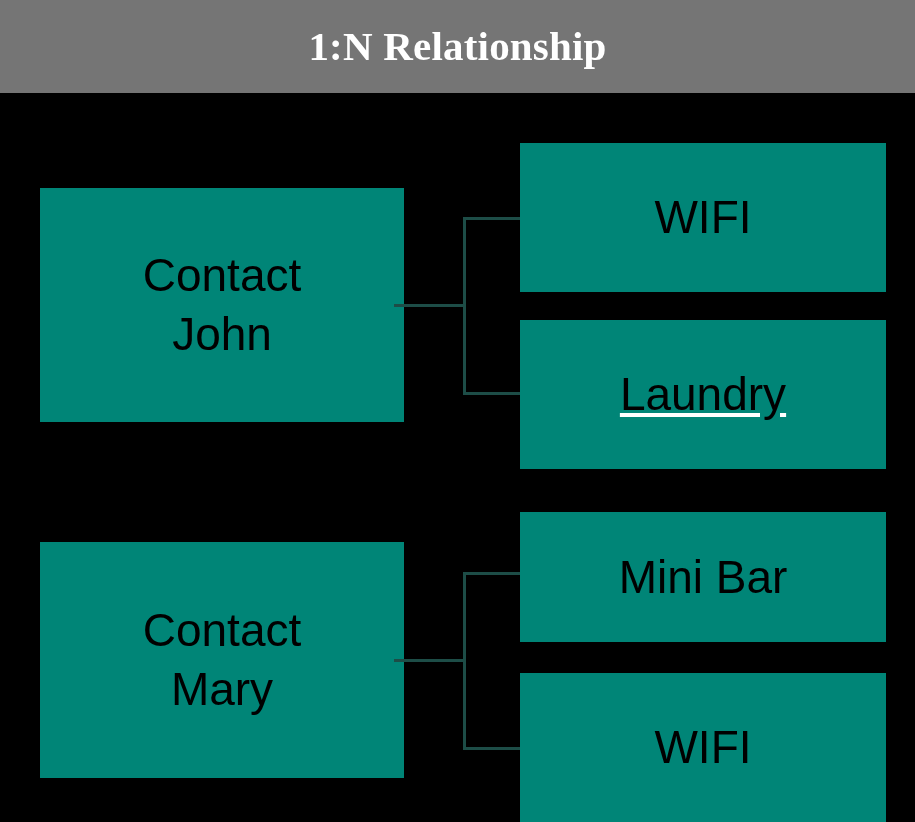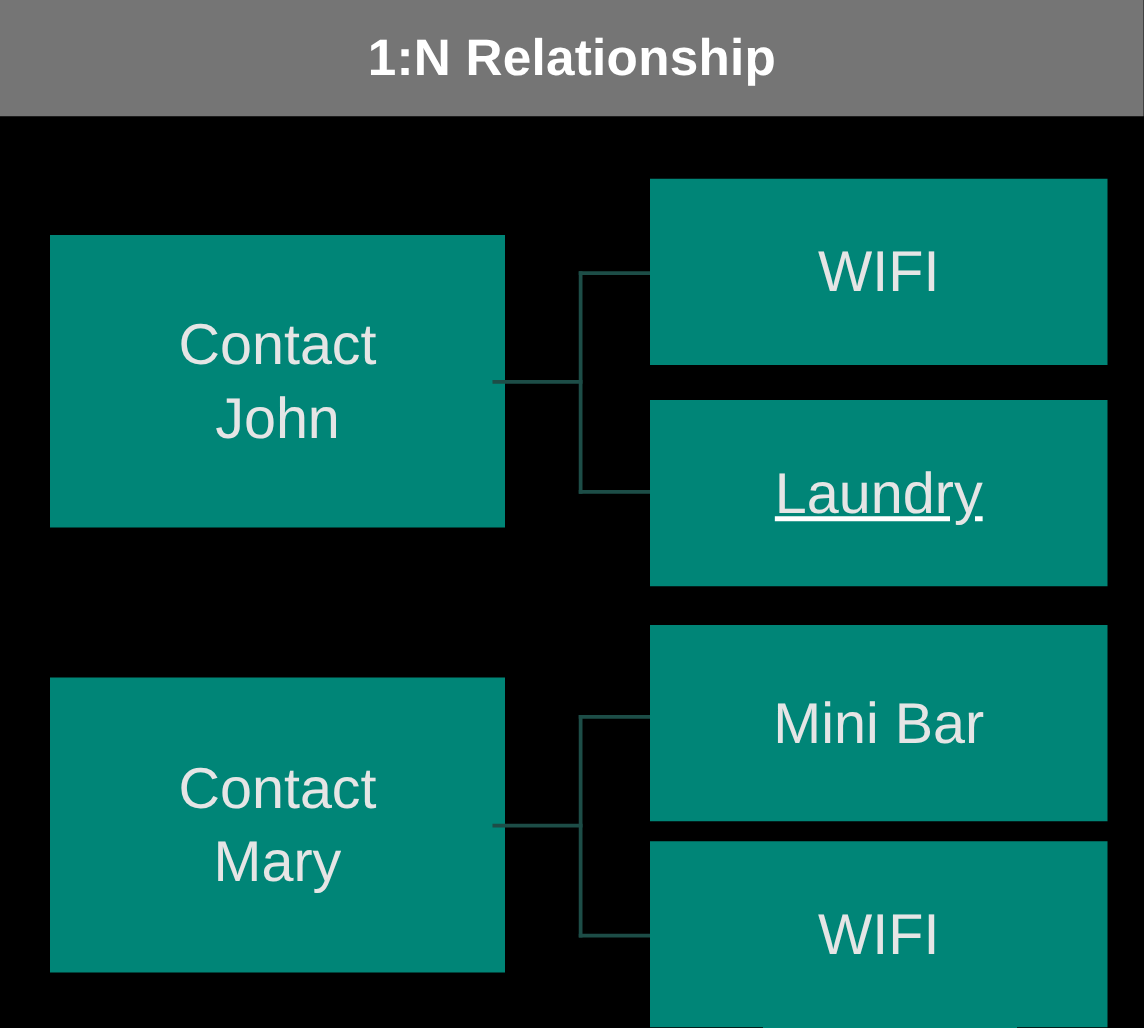--- a/index.html
+++ b/index.html
@@ -35,20 +35,21 @@
     align-items: center;
     justify-content: center;
   }
   .header-title {
     color: #ffffff;
     font-size: 41px;
     font-weight: bold;
     letter-spacing: 0.2px;
     line-height: 1;
     white-space: nowrap;
+    font-family: Liberation Serif, serif;
   }
 
   
   .diagram {
     position: absolute;
     left: 0;
     top: 93px;
     width: 915px;
     height: 729px;
   }
@@ -62,34 +63,34 @@
     align-items: center;
     justify-content: center;
     text-align: center;
     box-sizing: border-box;
     padding: 4px 10px;
   }
   .node-label {
     font-size: 46px;
     line-height: 1.28;
     font-weight: normal;
-    color: #e5e5e5;
+    color: #000000;
     white-space: pre-line;
   }
 
   
   .node-parent { left: 40px; width: 364px; }
   .node-parent-1 { top: 95px;  height: 234px; }
   .node-parent-2 { top: 449px; height: 236px; }
 
   
   .node-child { left: 520px; width: 366px; }
   .node-child-1 { top: 50px;  height: 149px; }
   .node-child-2 { top: 227px; height: 149px; text-decoration: underline; }
-  .node-child-3 { top: 407px; height: 157px; }
+  .node-child-3 { top: 419px; height: 130px; }
   .node-child-4 { top: 580px; height: 149px; }
 
   
   .conn {
     position: absolute;
     background: #1d4d47;
   }
   .conn-h { height: 3px; }
   .conn-v { width: 3px; }
 

